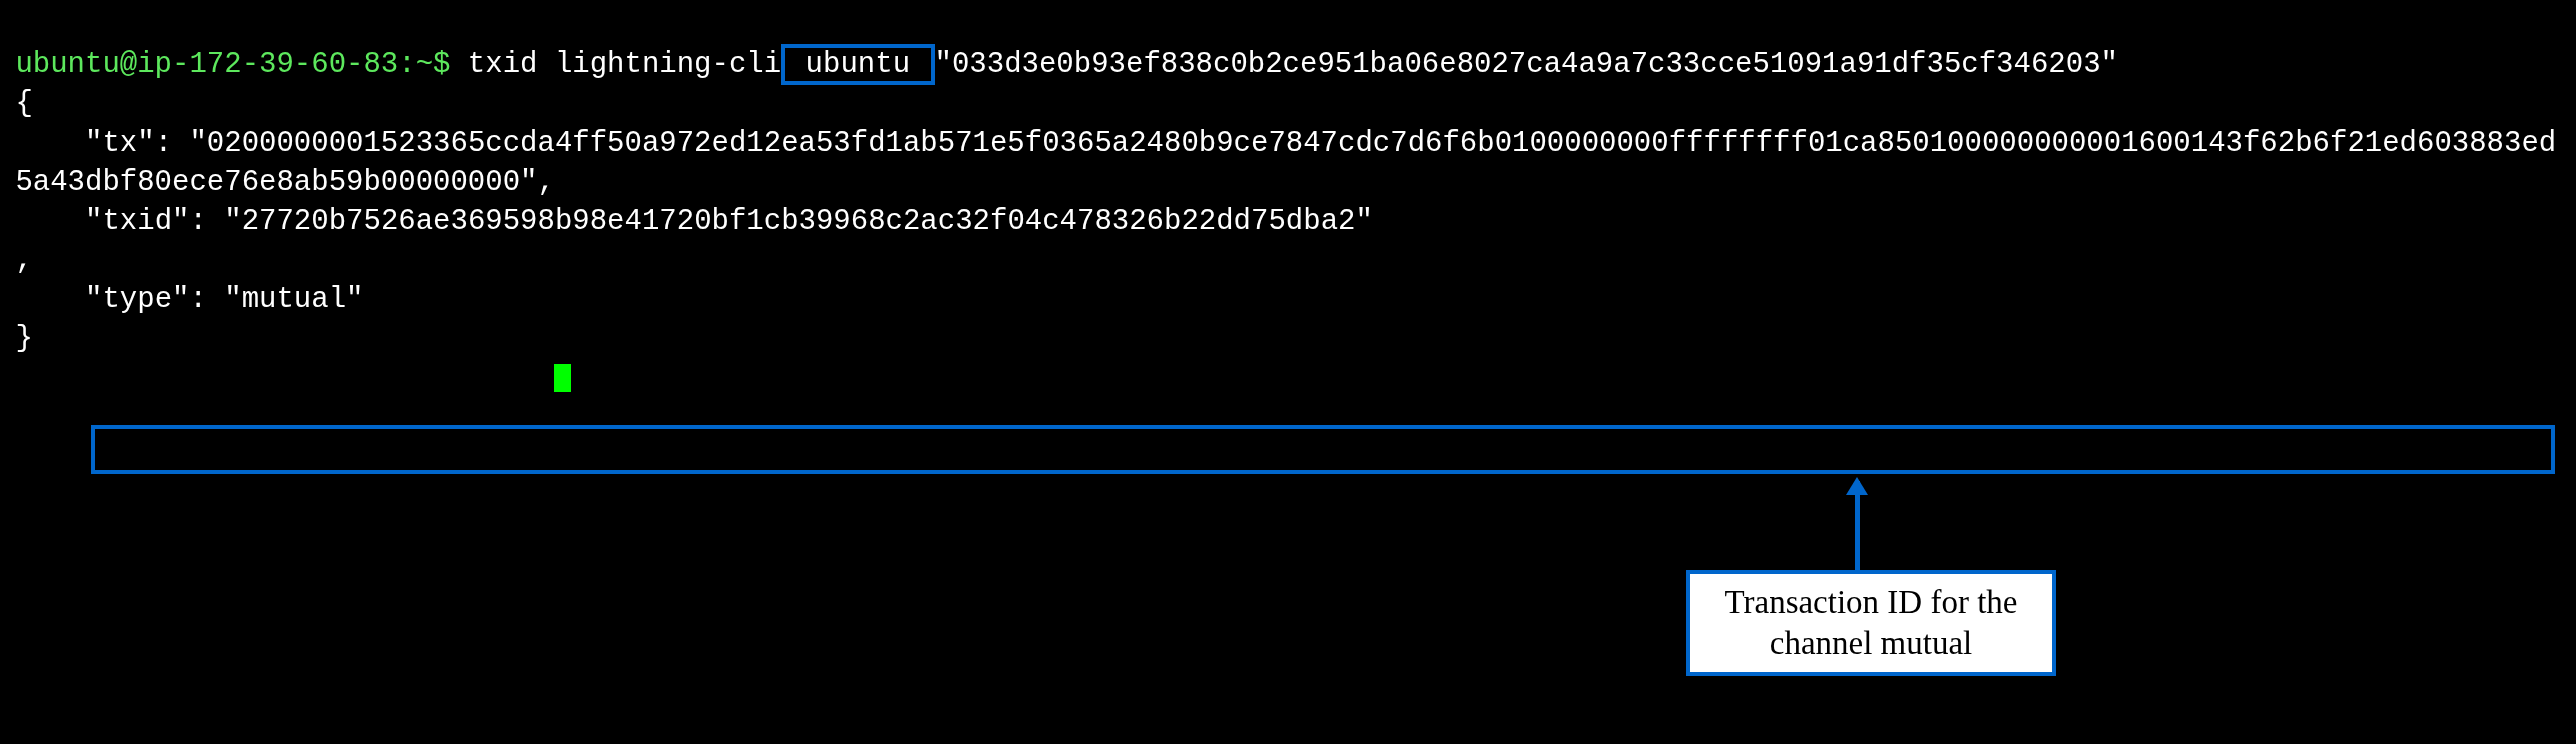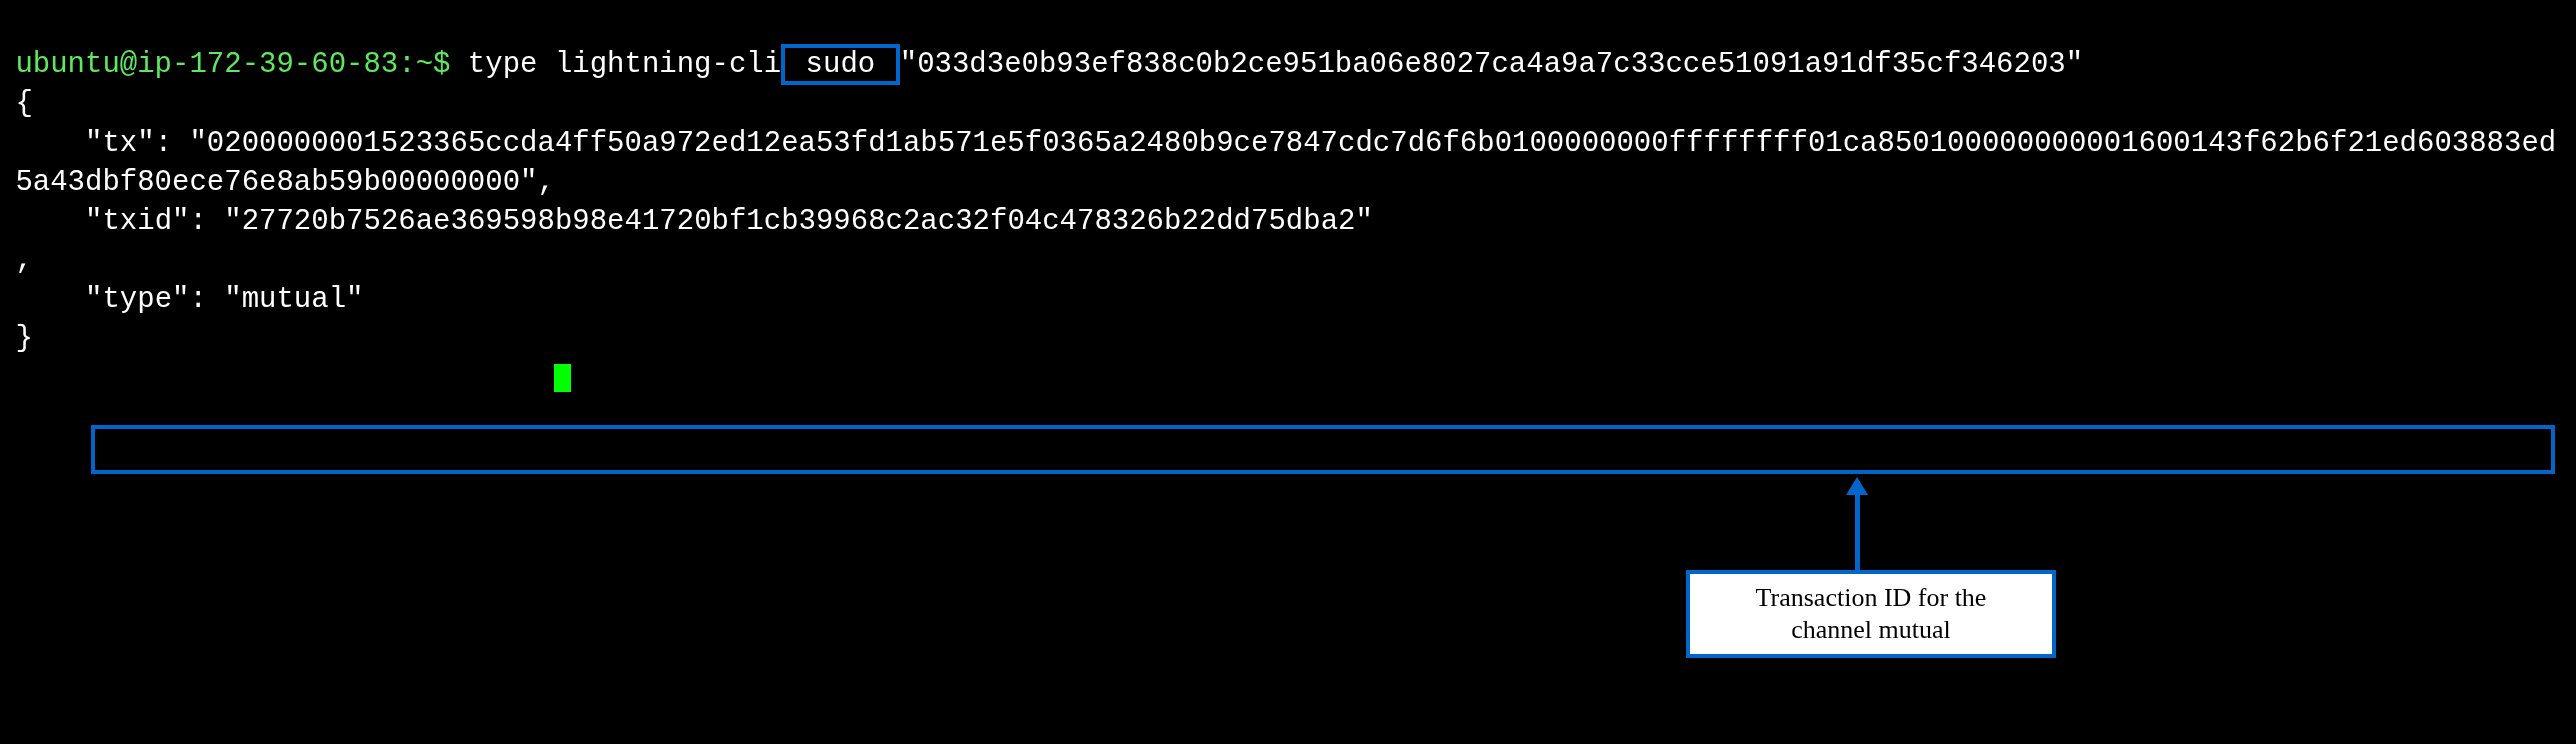--- a/index.html
+++ b/index.html
@@ -52,21 +52,21 @@
     
     .callout-box {
       position: absolute;
       left: 1686px;
       top: 570px;
       background: #ffffff;
       color: #000000;
       border: 4.6px solid #0066cc;
       padding: 7.7px 23px;
       font-family: 'Times New Roman', serif;
-      font-size: 26px;
+      font-size: 33px;
       text-align: center;
       line-height: 1.25;
       width: 370px;
     }
     
     .callout-arrow {
       position: absolute;
       left: 1855px;
       top: 481px;
       width: 4.6px;
@@ -91,21 +91,21 @@
       height: 28px;
       background: #00ff00;
       vertical-align: middle;
       margin-left: 539px;
     }
   </style>
 </head>
 <body>
 
 <div class="terminal-content">
-<span class="prompt">ubuntu@ip-172-39-60-83:~$</span><span class="text"> type lightning-cli</span><span class="text highlight-box-close"> sudo </span><span class="text">"033d3e0b93ef838c0b2ce951ba06e8027ca4a9a7c33cce51091a91df35cf346203"</span>
+<span class="prompt">ubuntu@ip-172-39-60-83:~$</span><span class="text"> txid lightning-cli</span><span class="text highlight-box-close"> ubuntu </span><span class="text">"033d3e0b93ef838c0b2ce951ba06e8027ca4a9a7c33cce51091a91df35cf346203"</span>
 <span class="text">{</span>
 <span class="text">    "tx": </span><span class="text">"0200000001523365ccda4ff50a972ed12ea53fd1ab571e5f0365a2480b9ce7847cdc7d6f6b0100000000ffffffff01ca850100000000001600143f62b6f21ed603883ed5a43dbf80ece76e8ab59b00000000",</span>
 <span class="text">    "txid": </span><span class="text">"27720b7526ae369598b98e41720bf1cb39968c2ac32f04c478326b22dd75dba2"</span>
 <span class="text">,</span>
 <span class="text">    "type": </span><span class="text">"mutual"</span>
 <span class="text">}</span>
 <span class="cursor"></span>
 </div>
 
 <div class="highlight-box-txid"></div>

